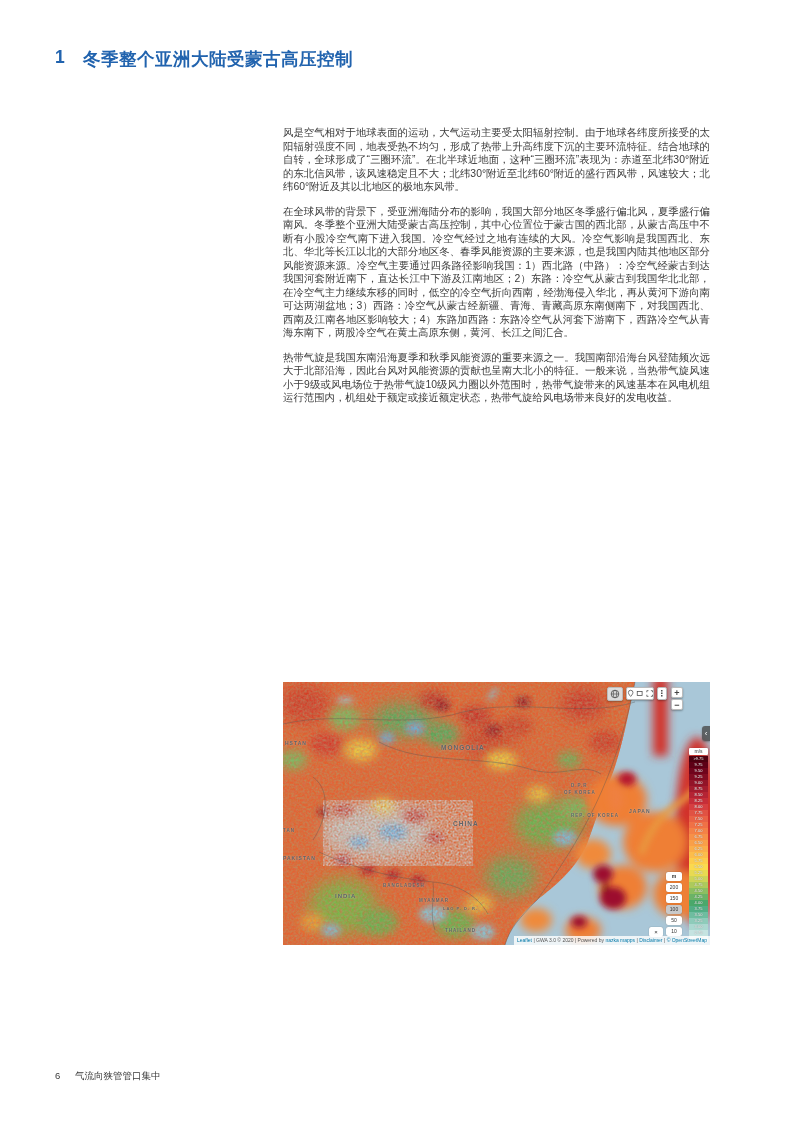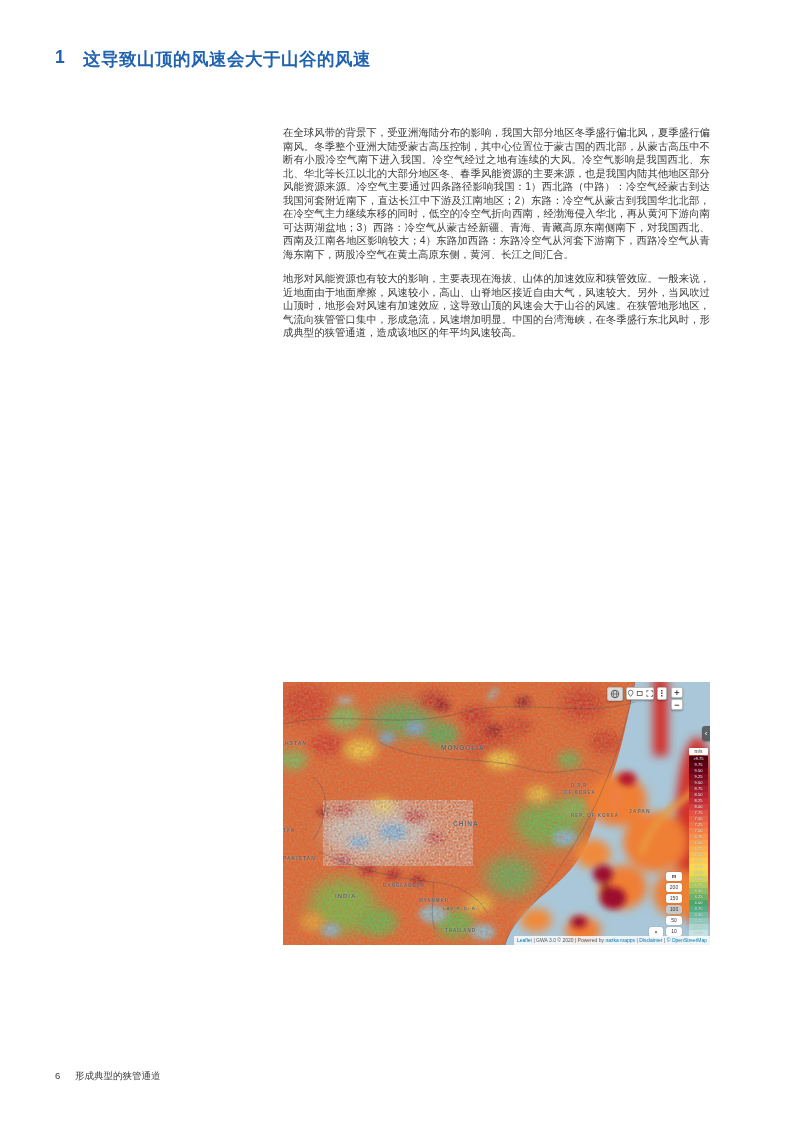--- a/index.html
+++ b/index.html
@@ -67,26 +67,27 @@
   .footer{position:absolute;left:55px;top:1070px;display:flex;font-size:9.5px;color:#3a3a3a;}
   .footer .num{width:20px;}
 </style>
 </head>
 <body>
 
 <div class="page">
 
   <div class="heading">
     <span class="num">1</span>
-    <span>这导致山顶的风速会大于山谷的风速</span>
+    <span>冬季整个亚洲大陆受蒙古高压控制</span>
   </div>
 
   <div class="content" id="paragraphs">
+      <p>风是空气相对于地球表面的运动，大气运动主要受太阳辐射控制。由于地球各纬度所接受的太阳辐射强度不同，地表受热不均匀，形成了热带上升高纬度下沉的主要环流特征。结合地球的自转，全球形成了“三圈环流”。在北半球近地面，这种“三圈环流”表现为：赤道至北纬30°附近的东北信风带，该风速稳定且不大；北纬30°附近至北纬60°附近的盛行西风带，风速较大；北纬60°附近及其以北地区的极地东风带。</p>
       <p>在全球风带的背景下，受亚洲海陆分布的影响，我国大部分地区冬季盛行偏北风，夏季盛行偏南风。冬季整个亚洲大陆受蒙古高压控制，其中心位置位于蒙古国的西北部，从蒙古高压中不断有小股冷空气南下进入我国。冷空气经过之地有连续的大风。冷空气影响是我国西北、东北、华北等长江以北的大部分地区冬、春季风能资源的主要来源，也是我国内陆其他地区部分风能资源来源。冷空气主要通过四条路径影响我国：1）西北路（中路）：冷空气经蒙古到达我国河套附近南下，直达长江中下游及江南地区；2）东路：冷空气从蒙古到我国华北北部，在冷空气主力继续东移的同时，低空的冷空气折向西南，经渤海侵入华北，再从黄河下游向南可达两湖盆地；3）西路：冷空气从蒙古经新疆、青海、青藏高原东南侧南下，对我国西北、西南及江南各地区影响较大；4）东路加西路：东路冷空气从河套下游南下，西路冷空气从青海东南下，两股冷空气在黄土高原东侧，黄河、长江之间汇合。</p>
-      <p>地形对风能资源也有较大的影响，主要表现在海拔、山体的加速效应和狭管效应。一般来说，近地面由于地面摩擦，风速较小，高山、山脊地区接近自由大气，风速较大。另外，当风吹过山顶时，地形会对风速有加速效应，这导致山顶的风速会大于山谷的风速。在狭管地形地区，气流向狭管管口集中，形成急流，风速增加明显。中国的台湾海峡，在冬季盛行东北风时，形成典型的狭管通道，造成该地区的年平均风速较高。</p>
+      <p>热带气旋是我国东南沿海夏季和秋季风能资源的重要来源之一。我国南部沿海台风登陆频次远大于北部沿海，因此台风对风能资源的贡献也呈南大北小的特征。一般来说，当热带气旋风速小于9级或风电场位于热带气旋10级风力圈以外范围时，热带气旋带来的风速基本在风电机组运行范围内，机组处于额定或接近额定状态，热带气旋给风电场带来良好的发电收益。</p>
     </div>
 
 
   <div class="map">
     <svg class="art" width="427" height="263" viewBox="0 0 427 263">
       <defs>
         <clipPath id="landclip">
           <path d="M0,0 H352 C344,40 336,78 326,100 C318,122 312,140 304,162 C292,188 272,204 254,218 C240,230 228,244 222,263 H0 Z"></path>
         </clipPath>
         <filter id="b3">
@@ -296,16 +297,16 @@
           <div class="opt">10</div>
         </div>
     </div>
     <div class="hclose">×</div>
 
     <div class="attrib" id="map-attribution"><a>Leaflet</a><span> | GWA 3.0 © 2020 | Powered by </span><a>nazka mapps</a><span> | </span><a>Disclaimer</a><span> | </span><a>© OpenStreetMap</a></div>
   </div>
 
   <div class="footer">
     <span class="num">6</span>
-    <span>形成典型的狭管通道</span>
+    <span>气流向狭管管口集中</span>
   </div>
 
 </div>
 
 </body></html>

